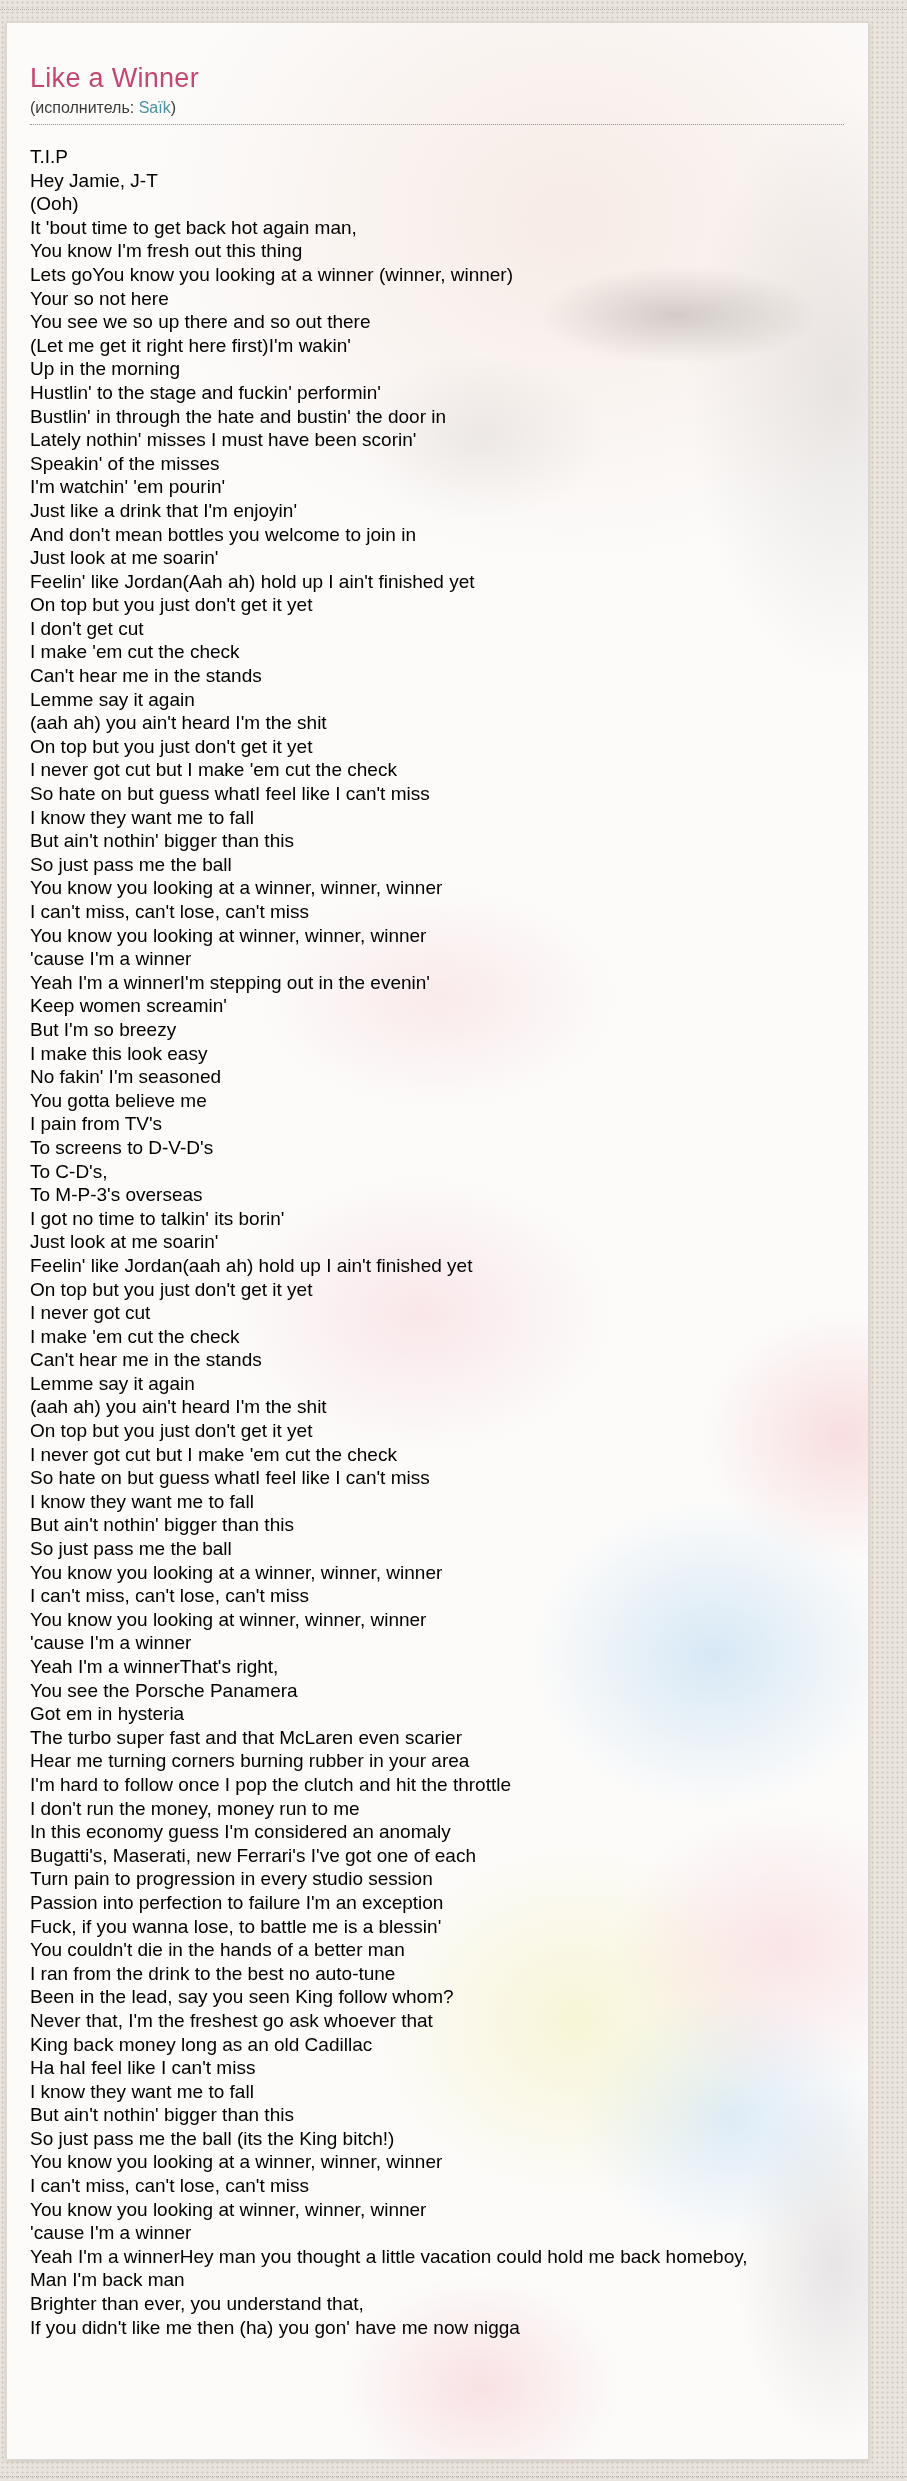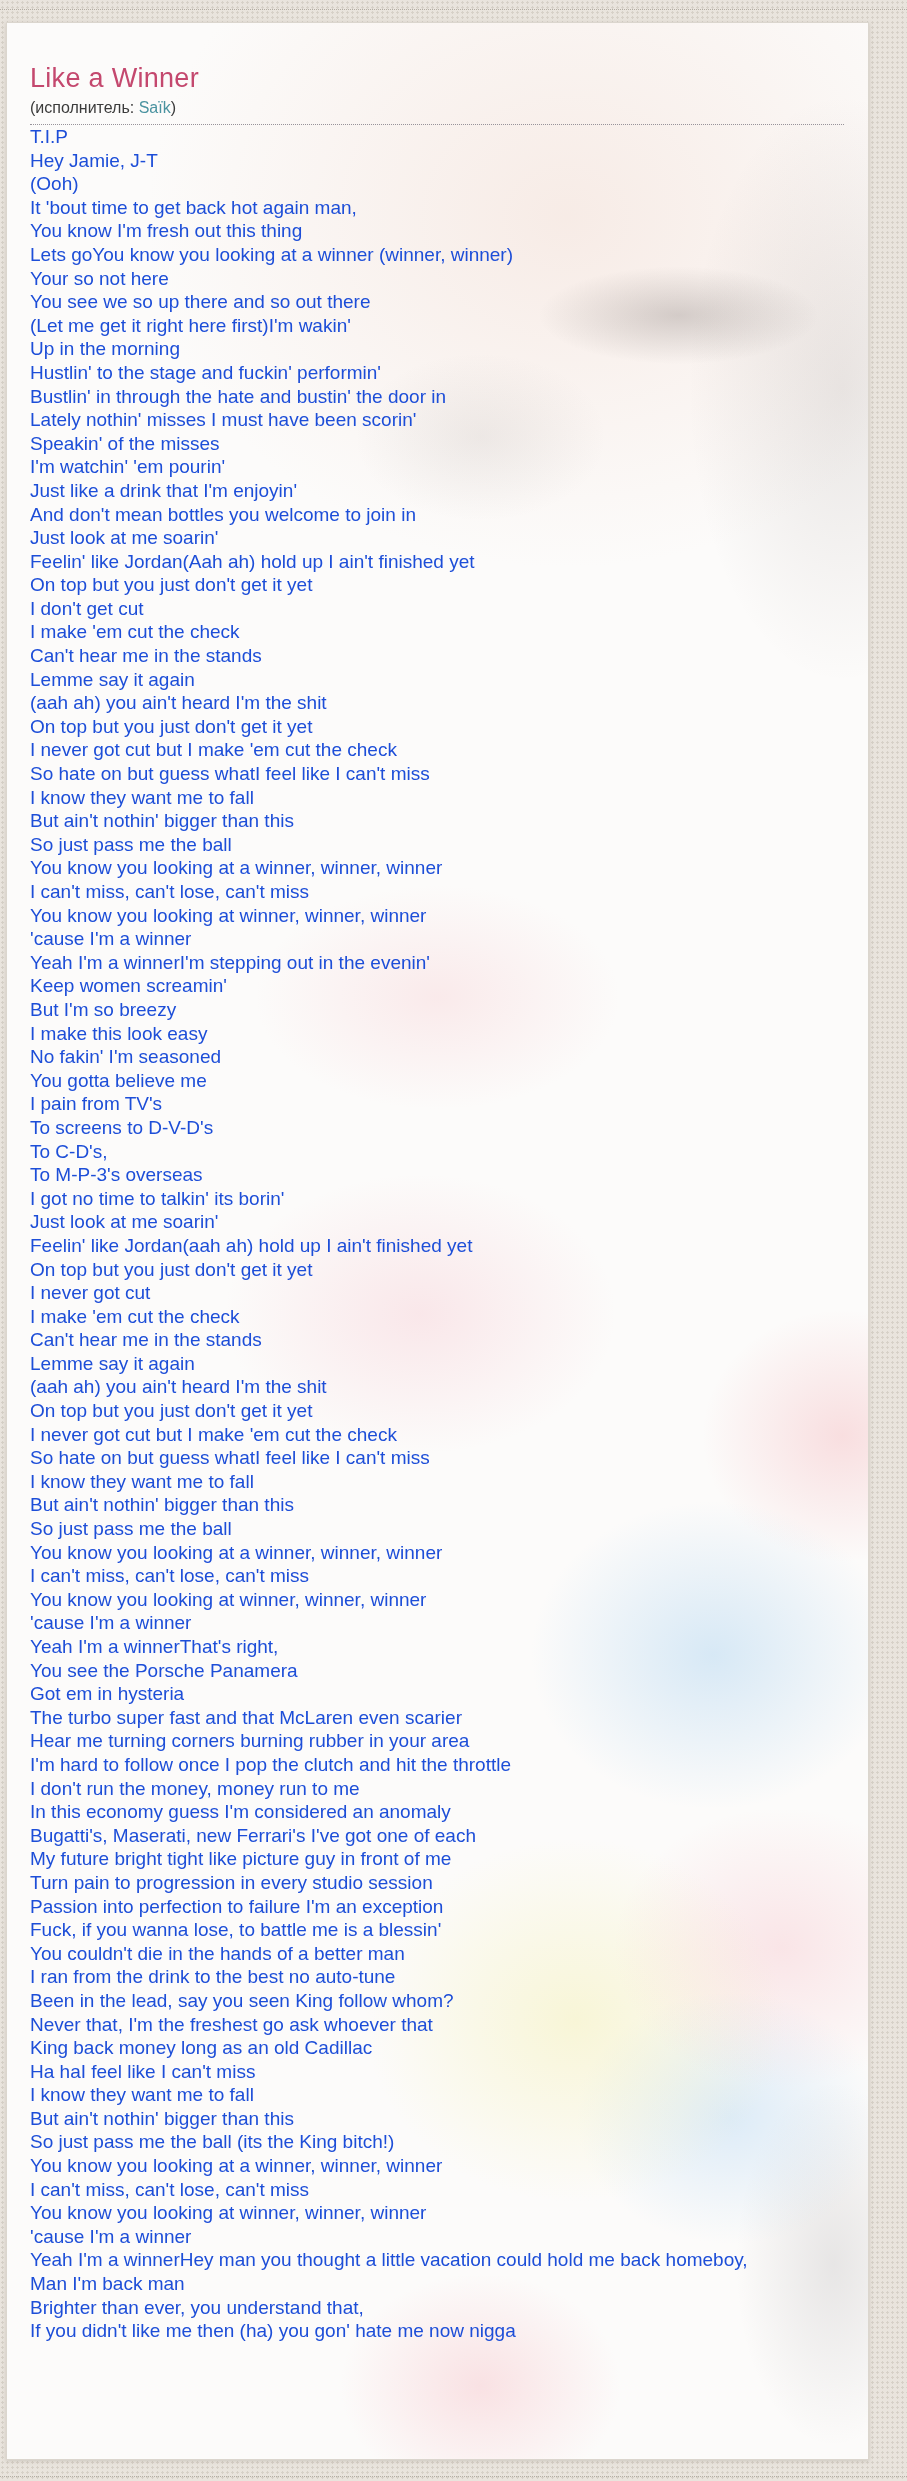--- a/index.html
+++ b/index.html
@@ -47,21 +47,21 @@
   .card-content{position:relative;padding:24px 24px 0 23px;}
   h1.title{
     margin:15px 0 0;
     font-size:27px;line-height:32px;font-weight:500;
     letter-spacing:.3px;
     color:#c4486e;
   }
   .artist{margin-top:3px;font-size:16px;line-height:22px;color:#3b3b3b;}
   .artist a{color:#4a93a0;text-decoration:none;cursor:pointer;}
   .sep{margin-top:5px;height:0;border-bottom:1px dotted #98939a;}
-  .lyrics{margin-top:0;font-size:19px;line-height:23.6px;color:#1d4ed8;}
+  .lyrics{margin-top:20px;font-size:19px;line-height:23.6px;color:#000000;}
   .lyric-line{white-space:nowrap;}
 </style>
 </head>
 <body>
 
 <div class="h-rule top"></div>
 
 <div class="card">
   <div class="card-bg"></div>
   <div class="card-content">
@@ -135,38 +135,37 @@
         <div class="lyric-line">'cause I'm a winner</div>
         <div class="lyric-line">Yeah I'm a winnerThat's right,</div>
         <div class="lyric-line">You see the Porsche Panamera</div>
         <div class="lyric-line">Got em in hysteria</div>
         <div class="lyric-line">The turbo super fast and that McLaren even scarier</div>
         <div class="lyric-line">Hear me turning corners burning rubber in your area</div>
         <div class="lyric-line">I'm hard to follow once I pop the clutch and hit the throttle</div>
         <div class="lyric-line">I don't run the money, money run to me</div>
         <div class="lyric-line">In this economy guess I'm considered an anomaly</div>
         <div class="lyric-line">Bugatti's, Maserati, new Ferrari's I've got one of each</div>
-        <div class="lyric-line">My future bright tight like picture guy in front of me</div>
         <div class="lyric-line">Turn pain to progression in every studio session</div>
         <div class="lyric-line">Passion into perfection to failure I'm an exception</div>
         <div class="lyric-line">Fuck, if you wanna lose, to battle me is a blessin'</div>
         <div class="lyric-line">You couldn't die in the hands of a better man</div>
         <div class="lyric-line">I ran from the drink to the best no auto-tune</div>
         <div class="lyric-line">Been in the lead, say you seen King follow whom?</div>
         <div class="lyric-line">Never that, I'm the freshest go ask whoever that</div>
         <div class="lyric-line">King back money long as an old Cadillac</div>
         <div class="lyric-line">Ha haI feel like I can't miss</div>
         <div class="lyric-line">I know they want me to fall</div>
         <div class="lyric-line">But ain't nothin' bigger than this</div>
         <div class="lyric-line">So just pass me the ball (its the King bitch!)</div>
         <div class="lyric-line">You know you looking at a winner, winner, winner</div>
         <div class="lyric-line">I can't miss, can't lose, can't miss</div>
         <div class="lyric-line">You know you looking at winner, winner, winner</div>
         <div class="lyric-line">'cause I'm a winner</div>
         <div class="lyric-line">Yeah I'm a winnerHey man you thought a little vacation could hold me back homeboy,</div>
         <div class="lyric-line">Man I'm back man</div>
         <div class="lyric-line">Brighter than ever, you understand that,</div>
-        <div class="lyric-line">If you didn't like me then (ha) you gon' hate me now nigga</div>
+        <div class="lyric-line">If you didn't like me then (ha) you gon' have me now nigga</div>
       </div>
   </div>
 </div>
 
 <div class="h-rule bottom"></div>
 
 </body></html>

